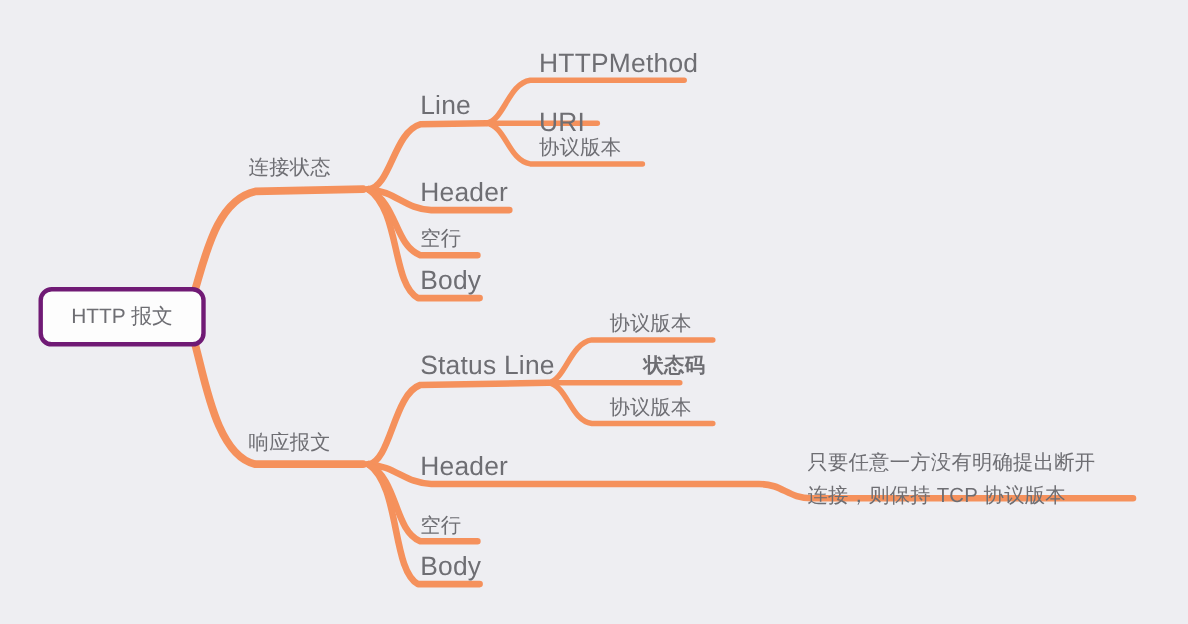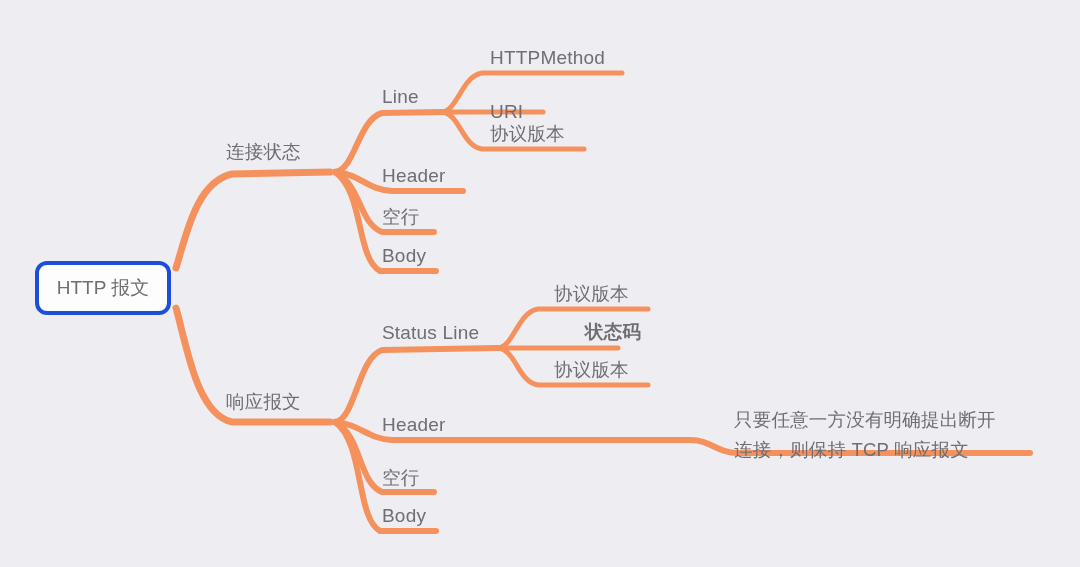--- a/index.html
+++ b/index.html
@@ -18,41 +18,41 @@
   #wires {
     position: absolute;
     left: 0;
     top: 0;
     width: 1080px;
     height: 567px;
   }
   .node-label {
     position: absolute;
     color: #6e6e73;
-    font-size: 19px;
+    font-size: 24px;
     line-height: 23px;
     white-space: pre;
     letter-spacing: 0.2px;
   }
   .node-label.cjk {
     font-size: 18.5px;
   }
   .node-label.multiline {
     white-space: pre-line;
     line-height: 30px;
     font-size: 18.5px;
   }
   #root-node {
     position: absolute;
     left: 35px;
     top: 261px;
-    width: 136px;
+    width: 152px;
     height: 54px;
     box-sizing: border-box;
-    border: 4px solid #1d4ed8;
+    border: 4px solid #701a75;
     border-radius: 12px;
     background: #fdfdfd;
     display: flex;
     align-items: center;
     justify-content: center;
   }
   #root-node .root-text {
     color: #6e6e73;
     font-size: 19px;
     white-space: pre;
@@ -110,18 +110,18 @@
   <div class="node-label cjk" style="left:226px; top:390px;">响应报文</div>
 
   <div class="node-label" style="left:382px; top:321px;">Status Line</div>
 
   <div class="node-label cjk" style="left:554px; top:282px;">协议版本</div>
   <div class="node-label cjk" style="left:585px; top:320px;font-weight:bold;">状态码</div>
   <div class="node-label cjk" style="left:554px; top:358px;">协议版本</div>
 
   <div class="node-label" style="left:382px; top:413px;">Header</div>
   <div class="node-label multiline" style="left:734px; top:405px;">只要任意一方没有明确提出断开
-连接，则保持 TCP 响应报文</div>
+连接，则保持 TCP 协议版本</div>
 
   <div class="node-label cjk" style="left:382px; top:466px;">空行</div>
   <div class="node-label" style="left:382px; top:504px;">Body</div>
 
 </div>
 
 </body></html>

